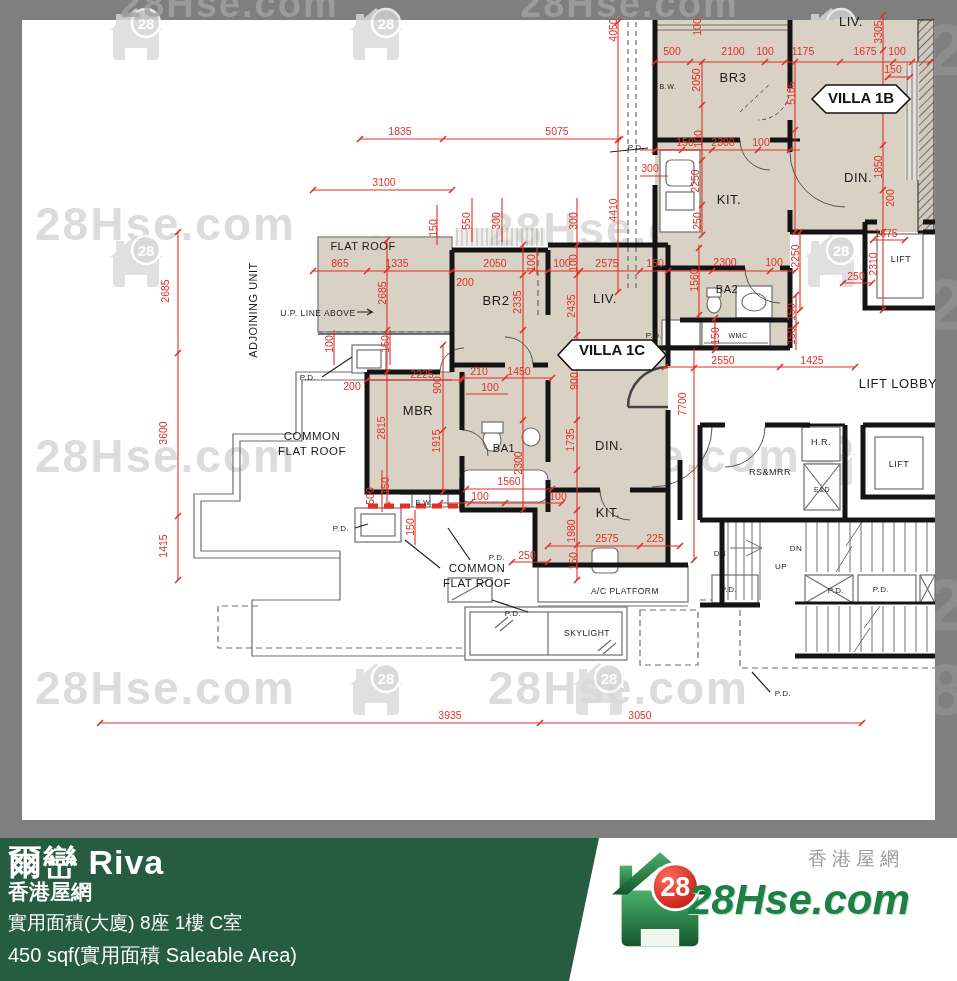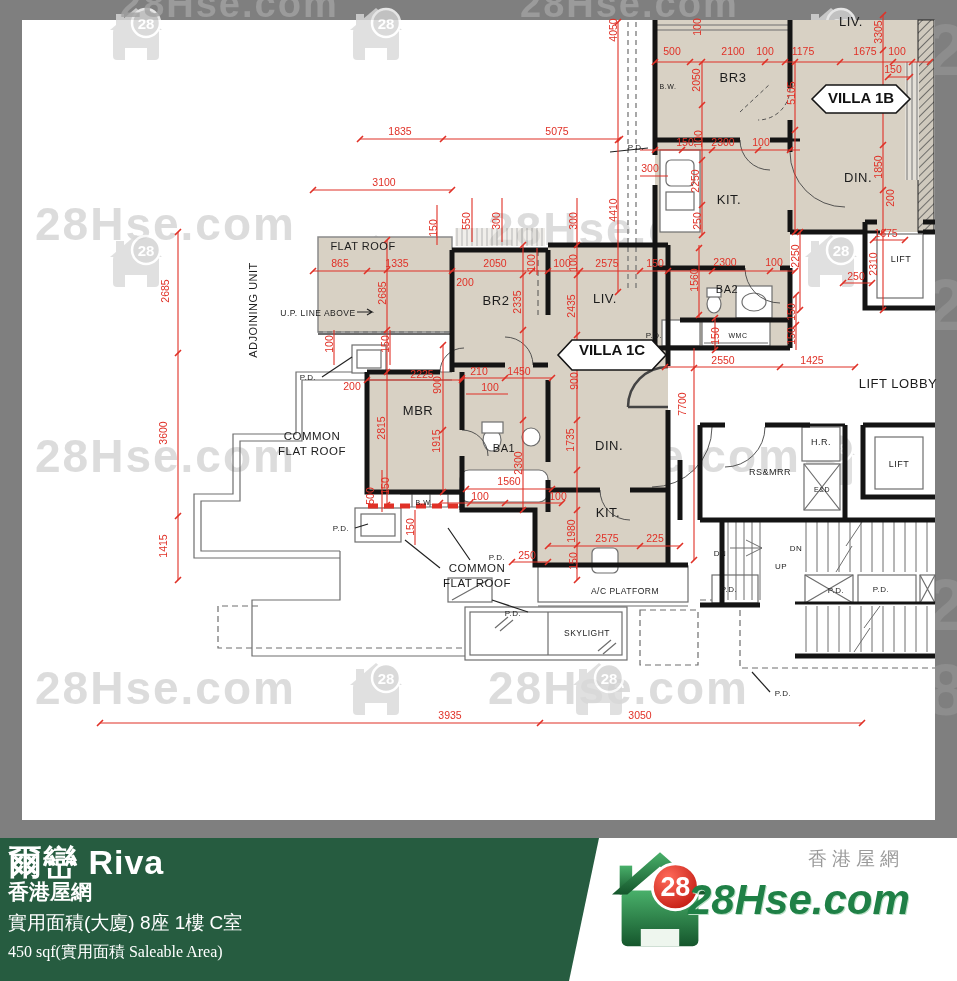--- a/index.html
+++ b/index.html
@@ -6,21 +6,21 @@
   body{width:957px;height:981px;overflow:hidden;font-family:"Liberation Sans",sans-serif;position:relative;}
   .plan-wrap{position:absolute;left:0;top:0;width:957px;height:838px;background:#7f7f7f;}
   .plan-wrap svg{display:block;}
   
   .footer{position:absolute;left:0;top:838px;width:957px;height:143px;background:#ffffff;}
   .footer-green{position:absolute;left:0;top:0;width:620px;height:143px;background:#265c40;
     clip-path:polygon(0 0,599px 0,569px 143px,0 143px);color:#fff;}
   .f-title{position:absolute;left:8px;top:2px;font-size:34px;font-weight:bold;letter-spacing:1px;}
   .f-line2{position:absolute;left:8px;top:40px;font-size:21px;font-weight:bold;}
   .f-line3{position:absolute;left:8px;top:72px;font-size:19px;}
-  .f-line4{position:absolute;left:8px;top:104px;font-size:16px;font-family:Liberation Serif, serif;}
+  .f-line4{position:absolute;left:8px;top:104px;font-size:20px;}
   .logo{position:absolute;left:600px;top:0;width:357px;height:101px;text-decoration:underline;}
   .logo-cn{position:absolute;left:208px;top:8px;font-size:19px;color:#9a9a9a;letter-spacing:5px;}
   .logo-text{position:absolute;left:88px;top:38px;font-size:42px;font-weight:bold;font-style:italic;
     color:#1f8046;text-shadow:1px 1px 0 #b9dfc5;}
   .logo-house{position:absolute;left:12px;top:14px;}
 </style>
 </head>
 <body>
 
 <div class="plan-wrap">

